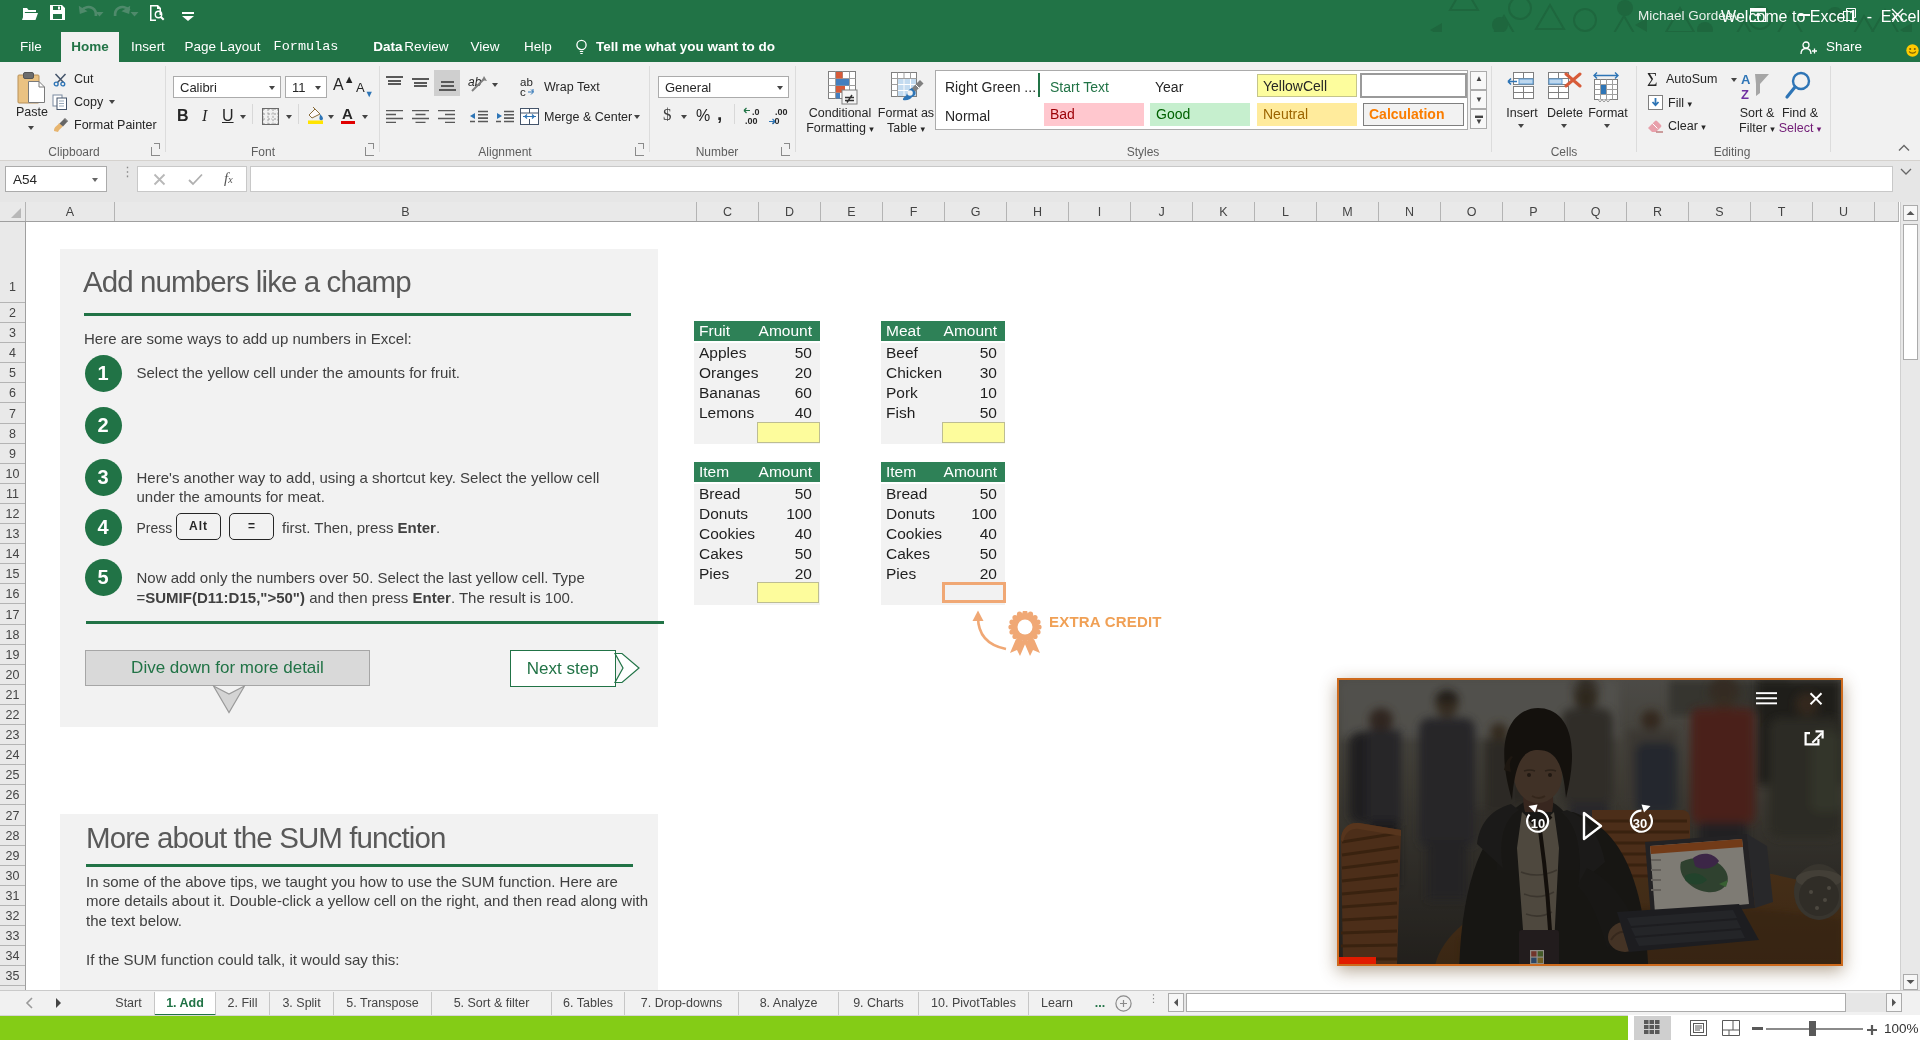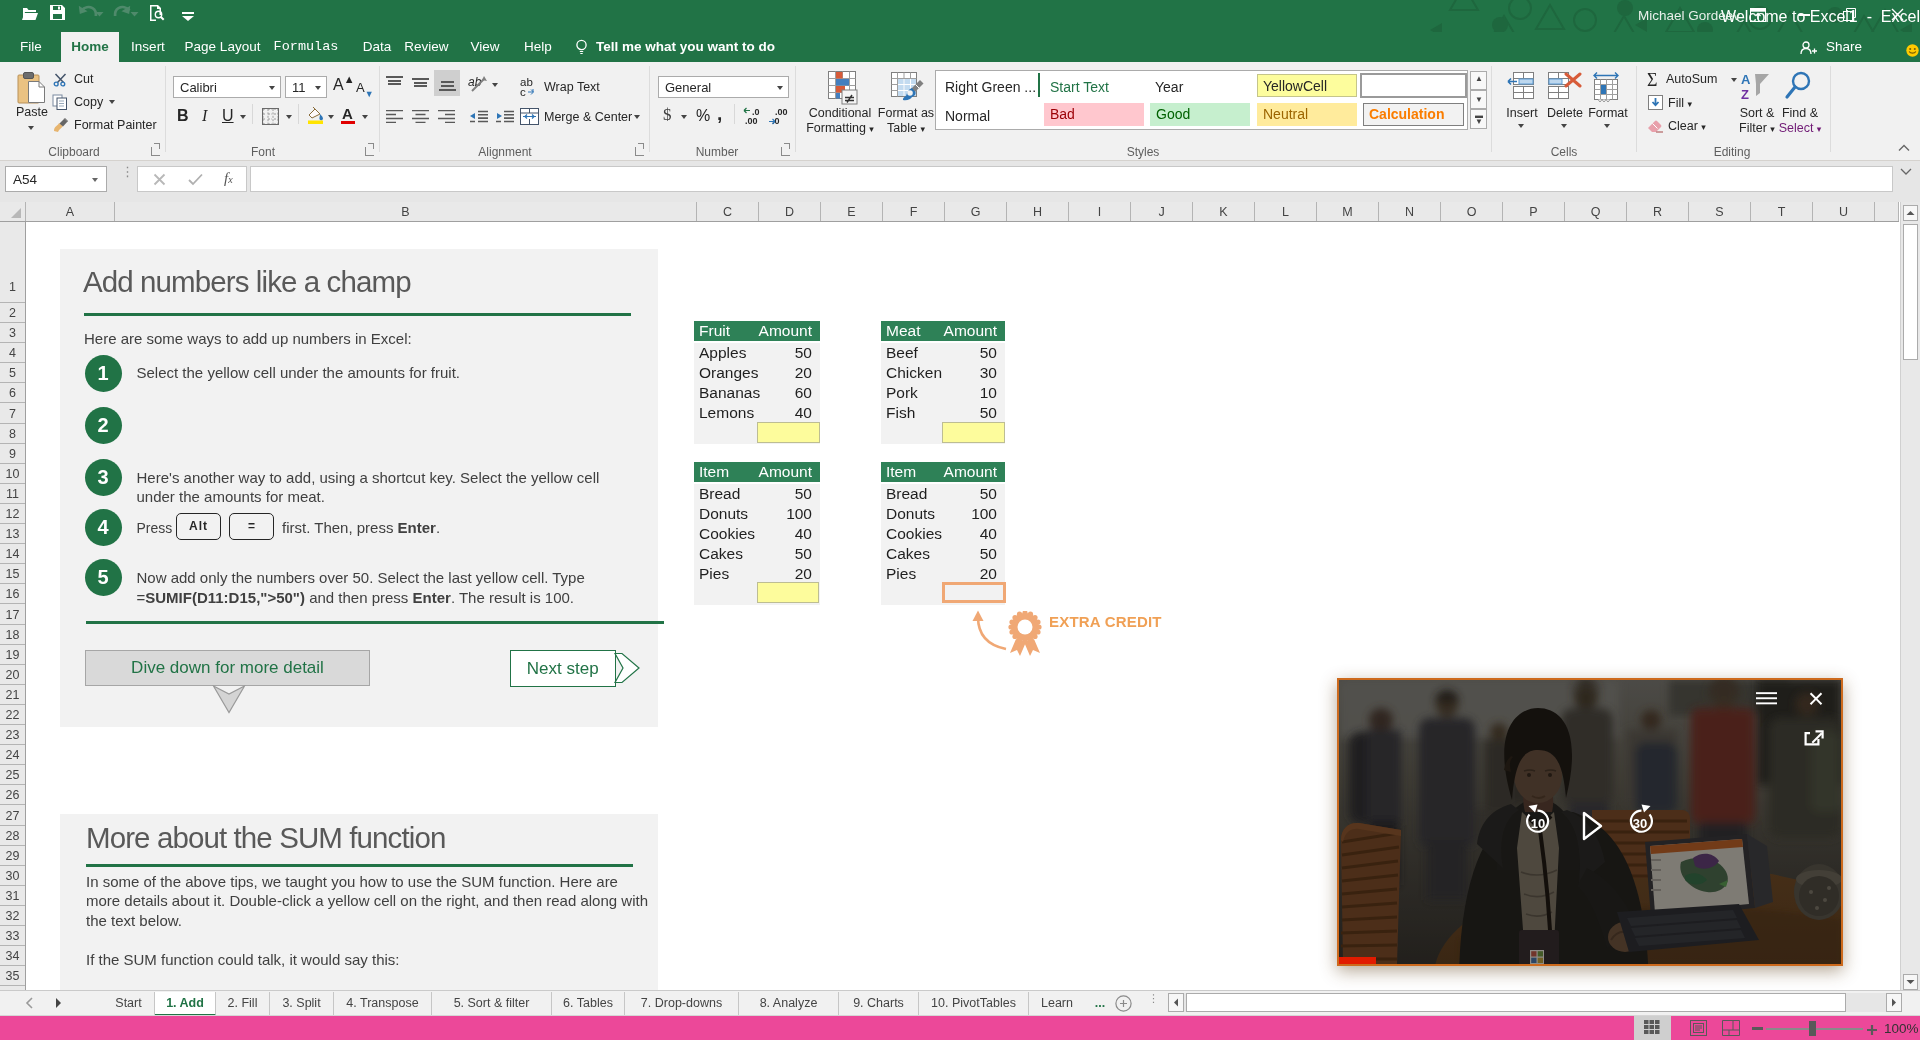--- a/index.html
+++ b/index.html
@@ -28,21 +28,21 @@
 .card{position:absolute;background:#f2f2f2;}
 .gtitle{position:absolute;font-size:29.5px;color:#595959;letter-spacing:-0.9px;line-height:34px;}
 .grule{position:absolute;height:3px;background:#217346;}
 .step{position:absolute;width:37px;height:37px;border-radius:50%;background:#217346;color:#fff;font-size:20px;font-weight:bold;text-align:center;line-height:37px;}
 .stext{position:absolute;font-size:15px;color:#404040;line-height:19.5px;}
 .thead{position:absolute;height:20px;background:#2e8157;color:#fff;font-size:15.5px;line-height:20px;}
 .trow{position:absolute;height:20px;font-size:15.5px;color:#1f1f1f;line-height:20px;}
 .num{position:absolute;text-align:right;}
 #sheettabs{left:0;top:990px;width:1920px;height:25px;background:#f1f1f1;border-top:1px solid #cacaca;box-sizing:border-box;}
 .sht{position:absolute;top:1px;height:23px;line-height:23px;font-size:12.5px;color:#444;text-align:center;border-right:1px solid #c6c6c6;box-sizing:border-box;}
-#statusbar{left:0;top:1015px;width:1920px;height:25px;background:#ec4899;border-top:1px solid #d6d6d6;box-sizing:border-box;}
+#statusbar{left:0;top:1015px;width:1628px;height:25px;background:#84cc16;border-top:1px solid #d6d6d6;box-sizing:border-box;}
 </style>
 </head>
 <body>
 <div class="ab" id="titlebar">
 <svg class="ab" style="left:1430px;top:0" width="490" height="62" viewBox="0 0 490 62">
 <g fill="none" stroke="#1e673e" stroke-width="2">
 <path d="M20 10 l14 -24 l14 24 z M60 40 l14 -24 l14 24 z M120 5 l14 24 h-28z M180 40 l14 -24 l14 24 z M250 8 l14 24 h-28z M300 45 l14 -24 l14 24 z M360 12 l14 24 h-28z M420 40 l14 -24 l14 24 z M455 10 l14 24 h-28z"></path>
 <circle cx="45" cy="45" r="11"></circle>
         <circle cx="155" cy="20" r="11"></circle>
         <circle cx="230" cy="50" r="11"></circle>
@@ -98,21 +98,21 @@
 <svg class="ab" style="left:1891px;top:8px" width="13" height="13" viewBox="0 0 13 13">
       <path d="M1 1 L12 12 M12 1 L1 12" stroke="#fff" stroke-width="1.4"></path>
     </svg>
 </div>
 <div class="ab" id="tabrow">
 <div class="tab" style="left:8px;width:46px;">File</div>
 <div class="tab" id="hometab" style="left:61px;width:58px;">Home</div>
 <div class="tab" style="left:119px;width:58px;">Insert</div>
 <div class="tab" style="left:177px;width:91px;">Page Layout</div>
 <div class="tab" style="left:268px;width:76px;font-family:Liberation Mono, monospace;">Formulas</div>
-<div class="tab" style="left:352px;width:50px;">Data</div>
+<div class="tab" style="left:363px;width:50px;font-weight:bold;">Data</div>
 <div class="tab" style="left:394px;width:65px;">Review</div>
 <div class="tab" style="left:459px;width:52px;">View</div>
 <div class="tab" style="left:511px;width:54px;">Help</div>
 <svg class="ab" style="left:574px;top:7px" width="15" height="17" viewBox="0 0 15 17">
       <circle cx="7.5" cy="6" r="4.6" fill="none" stroke="#fff" stroke-width="1.3"></circle>
       <path d="M5.5 10.5 h4 M5.8 12.5 h3.4 M6.3 14.5 h2.4" stroke="#fff" stroke-width="1.2"></path>
     </svg>
 <div class="tab tt" style="left:596px;font-weight:bold;">Tell me what you want to do</div>
 <svg class="ab" style="left:1800px;top:9px" width="17" height="15" viewBox="0 0 17 15">
       <circle cx="6" cy="4" r="3" fill="none" stroke="#fff" stroke-width="1.3"></circle>
@@ -729,21 +729,21 @@
 <svg class="ab" style="left:25px;top:6px" width="10" height="12" viewBox="0 0 10 12">
       <path d="M7 1 L2 6 L7 11" fill="none" stroke="#9a9a9a" stroke-width="1.6"></path>
     </svg>
 <svg class="ab" style="left:53px;top:6px" width="10" height="12" viewBox="0 0 10 12">
       <path d="M3 1 L8 6 L3 11z" fill="#444"></path>
     </svg>
 <div class="sht" style="left:103px;width:52px">Start</div>
 <div class="sht" style="left:155px;width:61px;background:#fff;color:#217346;font-weight:bold;border-bottom:2px solid #217346;height:24px">1. Add</div>
 <div class="sht" style="left:216px;width:54px">2. Fill</div>
 <div class="sht" style="left:270px;width:64px">3. Split</div>
-<div class="sht" style="left:334px;width:98px">4. Transpose</div>
+<div class="sht" style="left:334px;width:98px">5. Transpose</div>
 <div class="sht" style="left:432px;width:120px">5. Sort &amp; filter</div>
 <div class="sht" style="left:552px;width:73px">6. Tables</div>
 <div class="sht" style="left:625px;width:114px">7. Drop-downs</div>
 <div class="sht" style="left:739px;width:100px">8. Analyze</div>
 <div class="sht" style="left:839px;width:80px">9. Charts</div>
 <div class="sht" style="left:919px;width:110px">10. PivotTables</div>
 <div class="sht" style="left:1029px;width:56px;border-right:none">Learn</div>
 <div class="sht" style="left:1085px;width:30px;color:#217346;font-weight:bold;border-right:none">...</div>
 <svg class="ab" style="left:1115px;top:4px" width="17" height="17" viewBox="0 0 17 17">
       <circle cx="8.5" cy="8.5" r="7.6" fill="none" stroke="#8a8a8a" stroke-width="1.2"></circle>

